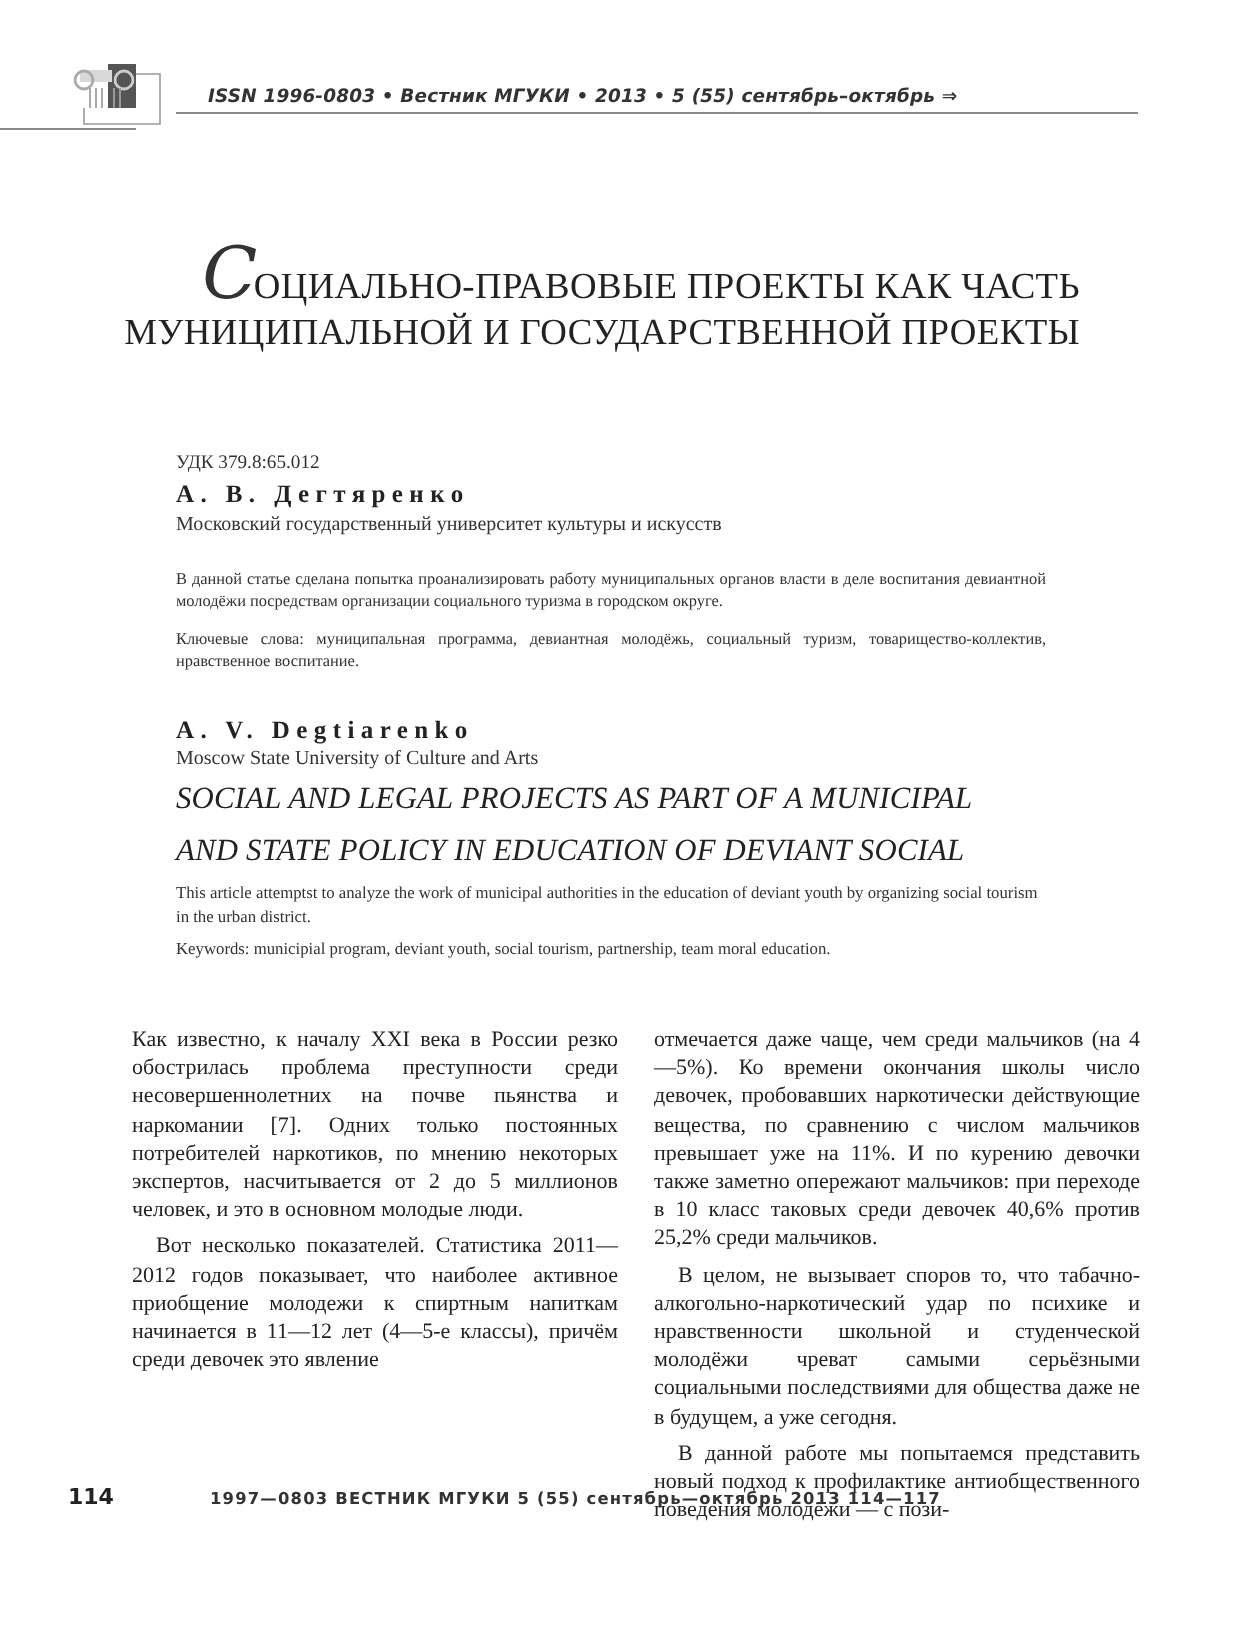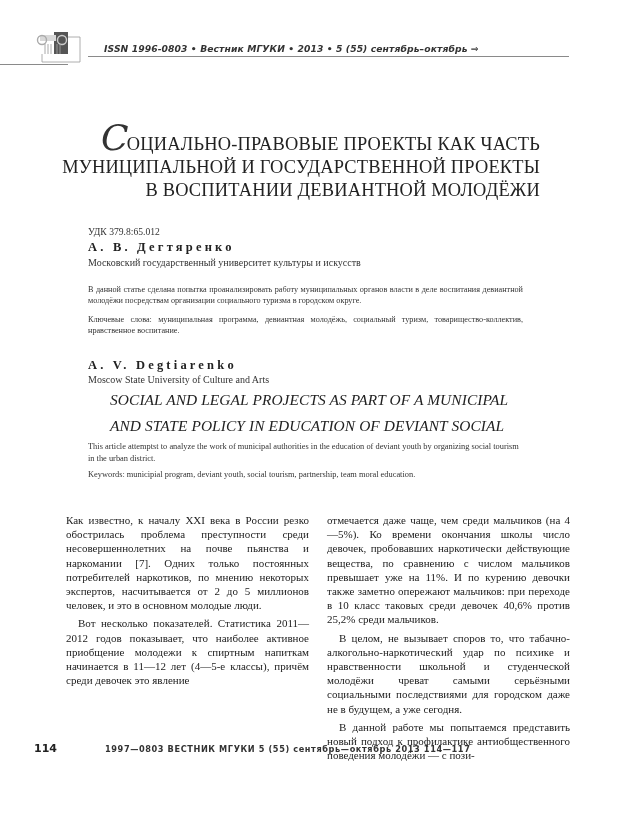--- a/index.html
+++ b/index.html
@@ -23,21 +23,21 @@
 
   .meta { left:88px; width:435px; }
   #udk { top:226px; font-size:9.6px; color:#333; }
   #author-ru { top:240px; font-size:12.5px; font-weight:bold; letter-spacing:3.2px; color:#222; }
   #affil-ru { top:257px; font-size:10px; color:#333; }
   #abstract-ru { top:284px; font-size:8.2px; line-height:11.3px; color:#333; text-align:justify; }
   #keywords-ru { top:314px; font-size:8.2px; line-height:11.3px; color:#333; text-align:justify; }
 
   #author-en { top:358px; font-size:12.5px; font-weight:bold; letter-spacing:3.2px; color:#222; }
   #affil-en { top:374px; font-size:10px; color:#333; }
-  #title-en { top:387px; font-size:15.4px; font-style:italic; line-height:26px; color:#222; letter-spacing:0.1px;margin-left:22px; }
+  #title-en { top:387px; font-size:15.4px; font-style:italic; line-height:26px; color:#222; letter-spacing:0.1px; }
   #abstract-en { top:441px; font-size:8.4px; line-height:11.6px; color:#333; }
   #keywords-en { top:470px; font-size:8.4px; color:#333; }
 
   
   .col { top:497px; width:243px; font-size:11px; line-height:14.2px; color:#222; text-align:justify; hyphens:manual; }
   #col-left { left:66px; }
   #col-right { left:327px; }
   .col p { margin:0 0 4px 0; text-indent:0; }
   .col p.ind { text-indent:12px; }
   .col p.cont { text-indent:0;margin-top:16px; }
@@ -64,21 +64,20 @@
     <polyline points="36,5 48,5 48,30 10,30 10,22" fill="none" stroke="#999" stroke-width="0.8"></polyline>
   </svg>
 </div>
 <div id="header-rule-left" class="abs"></div>
 <div id="header-rule" class="abs"></div>
 <div id="header-text" class="abs">ISSN 1996-0803 • Вестник МГУКИ • 2013 • 5 (55) сентябрь–октябрь ⇒</div>
 
 <div id="title" class="abs">
   <span class="line"><span class="drop">С</span><span>ОЦИАЛЬНО-ПРАВОВЫЕ ПРОЕКТЫ КАК ЧАСТЬ</span></span>
   <span class="line">МУНИЦИПАЛЬНОЙ И ГОСУДАРСТВЕННОЙ ПРОЕКТЫ</span>
-  <span class="line">В ВОСПИТАНИИ ДЕВИАНТНОЙ МОЛОДЁЖИ</span>
 </div>
 
 <div id="udk" class="abs meta">УДК 379.8:65.012</div>
 <div id="author-ru" class="abs meta">А. В. Дегтяренко</div>
 <div id="affil-ru" class="abs meta">Московский государственный университет культуры и искусств</div>
 <div id="abstract-ru" class="abs meta">В данной статье сделана попытка проанализировать работу муниципальных органов власти в деле воспитания девиантной молодёжи посредствам организации социального туризма в городском округе.</div>
 <div id="keywords-ru" class="abs meta">Ключевые слова: муниципальная программа, девиантная молодёжь, социальный туризм, товарищество-коллектив, нравственное воспитание.</div>
 
 <div id="author-en" class="abs meta">A. V. Degtiarenko</div>
 <div id="affil-en" class="abs meta">Moscow State University of Culture and Arts</div>
@@ -88,18 +87,18 @@
 </div>
 <div id="abstract-en" class="abs meta">This article attemptst to analyze the work of municipal authorities in the education of deviant youth by organizing social tourism in the urban district.</div>
 <div id="keywords-en" class="abs meta">Keywords: municipial program, deviant youth, social tourism, partnership, team moral education.</div>
 
 <div id="col-left" class="abs col">
   <p class="cont">Как известно, к началу XXI века в России резко обострилась проблема преступности среди несовершеннолетних на почве пьянства и наркомании [7]. Одних только постоянных потребителей наркотиков, по мнению некоторых экспертов, насчитывается от 2 до 5 миллионов человек, и это в основном молодые люди.</p>
   <p class="ind">Вот несколько показателей. Статистика 2011—2012 годов показывает, что наиболее активное приобщение молодежи к спиртным напиткам начинается в 11—12 лет (4—5-е классы), причём среди девочек это явление</p>
 </div>
 <div id="col-right" class="abs col">
   <p class="cont">отмечается даже чаще, чем среди мальчиков (на 4—5%). Ко времени окончания школы число девочек, пробовавших наркотически действующие вещества, по сравнению с числом мальчиков превышает уже на 11%. И по курению девочки также заметно опережают мальчиков: при переходе в 10 класс таковых среди девочек 40,6% против 25,2% среди мальчиков.</p>
-  <p class="ind">В целом, не вызывает споров то, что табачно-алкогольно-наркотический удар по психике и нравственности школьной и студенческой молодёжи чреват самыми серьёзными социальными последствиями для городском даже не в будущем, а уже сегодня.</p>
+  <p class="ind">В целом, не вызывает споров то, что табачно-алкогольно-наркотический удар по психике и нравственности школьной и студенческой молодёжи чреват самыми серьёзными социальными последствиями для общества даже не в будущем, а уже сегодня.</p>
   <p class="ind">В данной работе мы попытаемся представить новый подход к профилактике антиобщественного поведения молодёжи — с пози-</p>
 </div>
 
 <div id="page-num" class="abs">114</div>
 <div id="footer-text" class="abs">1997—0803  ВЕСТНИК МГУКИ  5 (55) сентябрь—октябрь  2013  114—117</div>
 
 </body></html>

